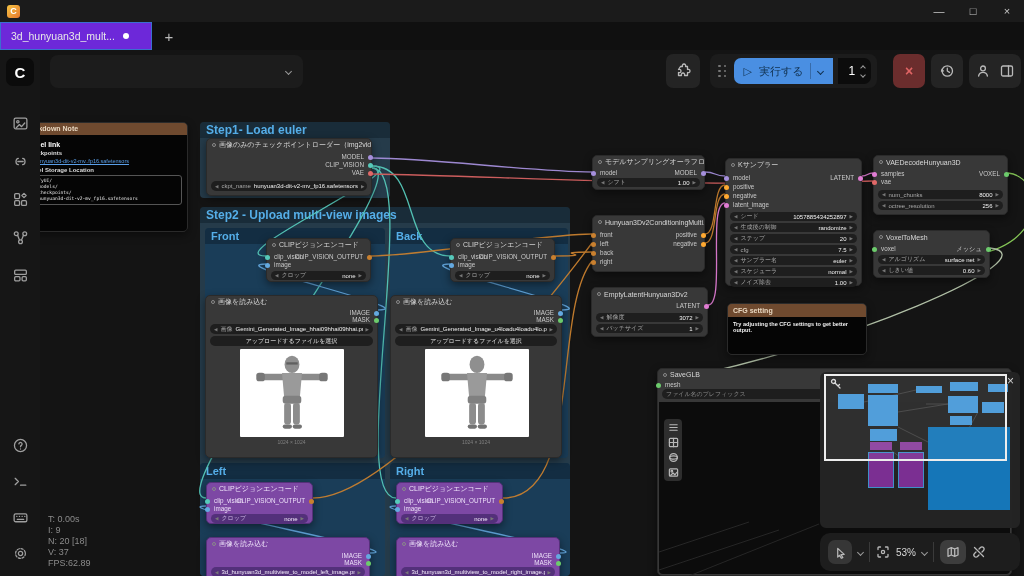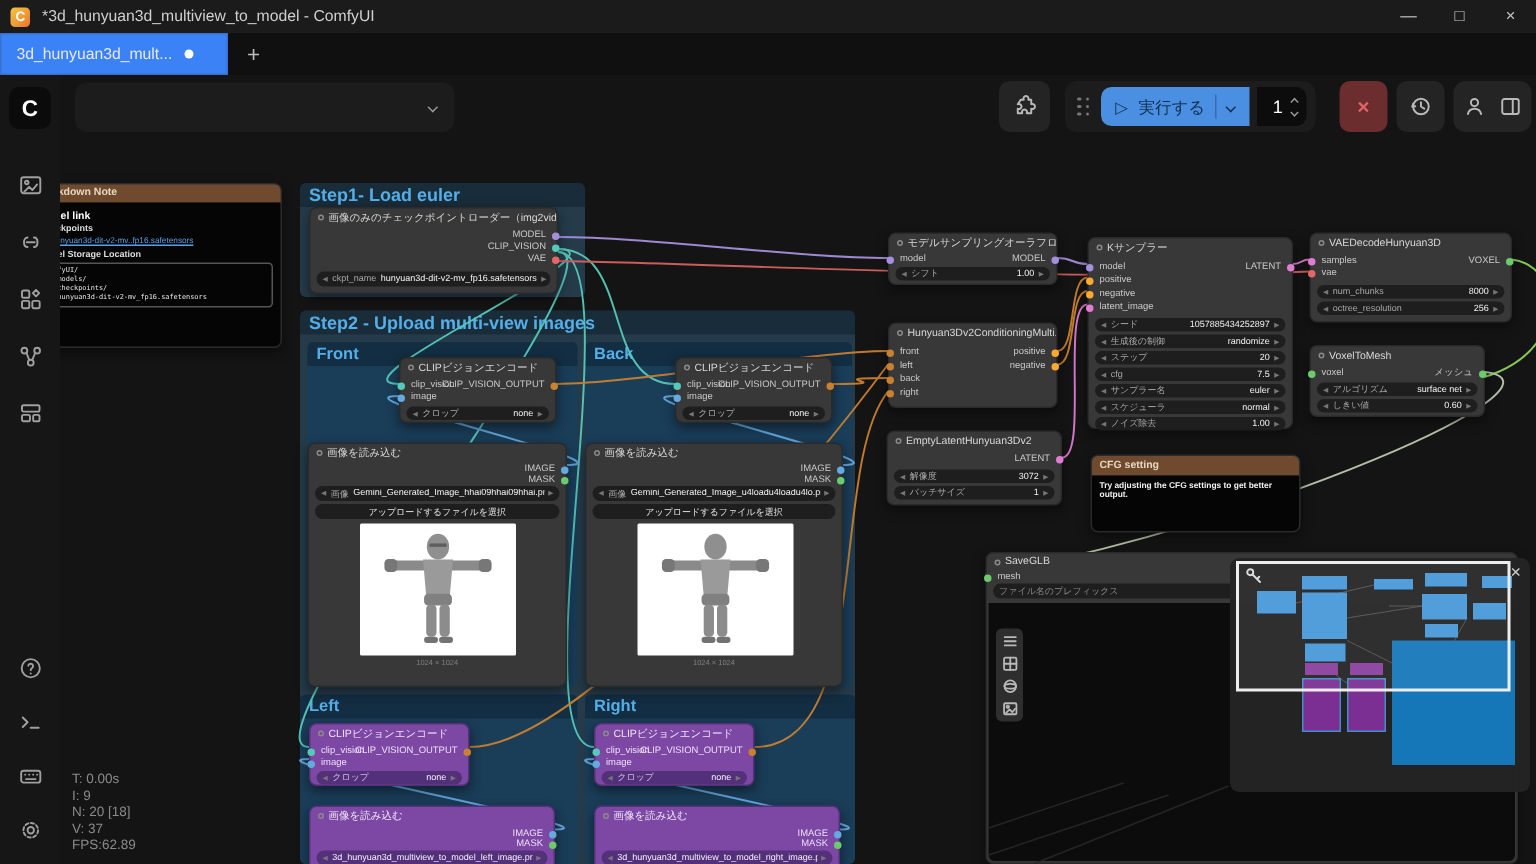--- a/index.html
+++ b/index.html
@@ -10,21 +10,21 @@
     display:flex;align-items:center;z-index:20}
   .appico{width:13px;height:13px;border-radius:3px;margin:0 8px 0 7px;
     background:linear-gradient(135deg,#f6c544,#e8772c);color:#fff;font-weight:700;font-size:9px;
     display:flex;align-items:center;justify-content:center}
   #titlebar .ttl{font-size:10.5px;color:#cfcfcf}
   .wbtns{margin-left:auto;display:flex;height:100%}
   .wbtn{width:34px;height:100%;display:flex;align-items:center;justify-content:center;
     color:#c9c9c9;font-size:11px}
   #tabbar{position:absolute;left:0;top:22px;width:1024px;height:28px;background:#101010;z-index:20;
     display:flex;align-items:stretch}
-  .tab{width:152px;background:#3b82f6;border:1px solid #3a6fd0;display:flex;align-items:center;
+  .tab{width:152px;background:#6d28d9;border:1px solid #3a6fd0;display:flex;align-items:center;
     gap:8px;padding:0 10px;color:#e8e8e8;font-size:10.5px;white-space:nowrap;overflow:hidden}
   .tab .dot{width:6px;height:6px;border-radius:50%;background:#fff;flex:none}
   .newtab{width:34px;display:flex;align-items:center;justify-content:center;color:#bbb;font-size:15px}
   
   #sidebar{position:absolute;left:0;top:50px;width:40px;height:526px;background:#161616;z-index:15;
     display:flex;flex-direction:column;align-items:center}
   .logo{width:28px;height:28px;border-radius:7px;background:#0b0b0b;color:#fff;font-weight:700;
     font-size:15px;display:flex;align-items:center;justify-content:center;margin-top:8px}
   .sico{width:40px;height:30px;display:flex;align-items:center;justify-content:center;color:#9f9f9f}
   .sico svg{stroke:#9f9f9f;fill:none;stroke-width:1.2;stroke-linecap:round;stroke-linejoin:round}
@@ -86,21 +86,20 @@
   .vdiv{width:1px;height:20px;background:#3a3a3a}
   
   .vtools{position:absolute;left:6px;top:50px;width:18px;border-radius:4px;background:#2e2e2e;
     padding:3px 0;display:flex;flex-direction:column;align-items:center;gap:4px;z-index:4}
 </style>
 </head>
 <body>
 
 <div id="titlebar">
   <div class="appico">C</div>
-  <div class="ttl">*3d_hunyuan3d_multiview_to_model - ComfyUI</div>
   <div class="wbtns">
     <div class="wbtn">—</div>
     <div class="wbtn">□</div>
     <div class="wbtn">×</div>
   </div>
 </div>
 
 <div id="tabbar">
   <div class="tab">
     <span>3d_hunyuan3d_mult...</span>
@@ -691,14 +690,39 @@
     <div class="mmrect" style="left:130px;top:44px;width:22px;height:9px;background:#4798d8"></div>
     <div class="mmrect" style="left:50px;top:70px;width:22px;height:8px;background:#8b3f9e"></div>
     <div class="mmrect" style="left:80px;top:70px;width:22px;height:8px;background:#8b3f9e"></div>
     <div class="mmrect" style="left:48px;top:80px;width:26px;height:36px;background:#7b2f92;border:1px solid #3f8fc9"></div>
     <div class="mmrect" style="left:78px;top:80px;width:26px;height:36px;background:#7b2f92;border:1px solid #3f8fc9"></div>
     <div class="mmrect" style="left:108px;top:55px;width:82px;height:83px;background:#1576b8"></div>
     <div id="mmview"></div>
     <div style="position:absolute;right:6px;top:2px;color:#cfcfcf;font-size:12px">×</div>
   </div>
 
+  <div id="brbar">
+    <div class="tbtn" style="width:24px;height:24px;background:#363636">
+      <svg class="oic" width="13" height="13" viewBox="0 0 14 14">
+          <path d="M4 2.5 L11 9 L7.5 9.3 L9.5 12.5 L7.8 13.2 L6 10 L4 12 Z"></path>
+        </svg>
+    </div>
+    <span class="chv" style="color:#9a9a9a"></span>
+    <span class="vdiv"></span>
+    <svg class="oic" width="14" height="14" viewBox="0 0 14 14">
+        <circle cx="7" cy="7" r="1.6"></circle>
+        <path d="M2 4.5 V2.8 a.8.8 0 0 1 .8-.8 H4.5 M9.5 2 h1.7 a.8.8 0 0 1 .8.8 V4.5 M12 9.5 v1.7 a.8.8 0 0 1 -.8.8 H9.5 M4.5 12 H2.8 a.8.8 0 0 1 -.8-.8 V9.5"></path>
+      </svg>
+    <span style="color:#d8d8d8;font-size:10px">53%</span>
+    <span class="chv" style="color:#9a9a9a"></span>
+    <span class="vdiv"></span>
+    <div class="tbtn" style="width:26px;height:24px;background:#3d3d3d">
+      <svg class="oic" width="14" height="14" viewBox="0 0 14 14">
+          <path d="M2 4 l3.3-1.3 3.4 1.3 3.3-1.3 v7.3 l-3.3 1.3 -3.4-1.3 -3.3 1.3 z M5.3 2.7 v7.3 M8.7 4 v7.3"></path>
+        </svg>
+    </div>
+    <svg class="oic" width="14" height="14" viewBox="0 0 14 14">
+        <path d="M5.5 8.5 L4 10 a2.1 2.1 0 0 0 3 3 l1.5-1.5 M8.5 5.5 L10 4 a2.1 2.1 0 0 1 3 3 l-1.5 1.5" transform="translate(-1.5,-1.5)"></path>
+        <path d="M2.5 2.5 L11.5 11.5"></path>
+      </svg>
+  </div>
 
 </div>
 
 </body></html>

